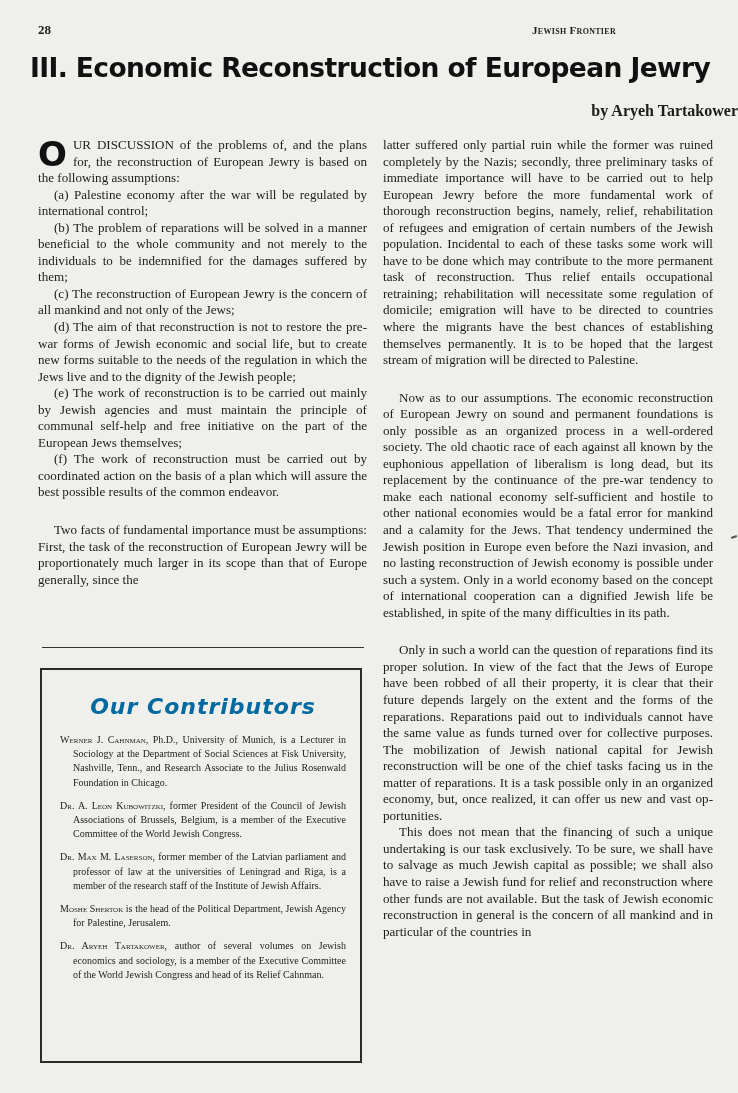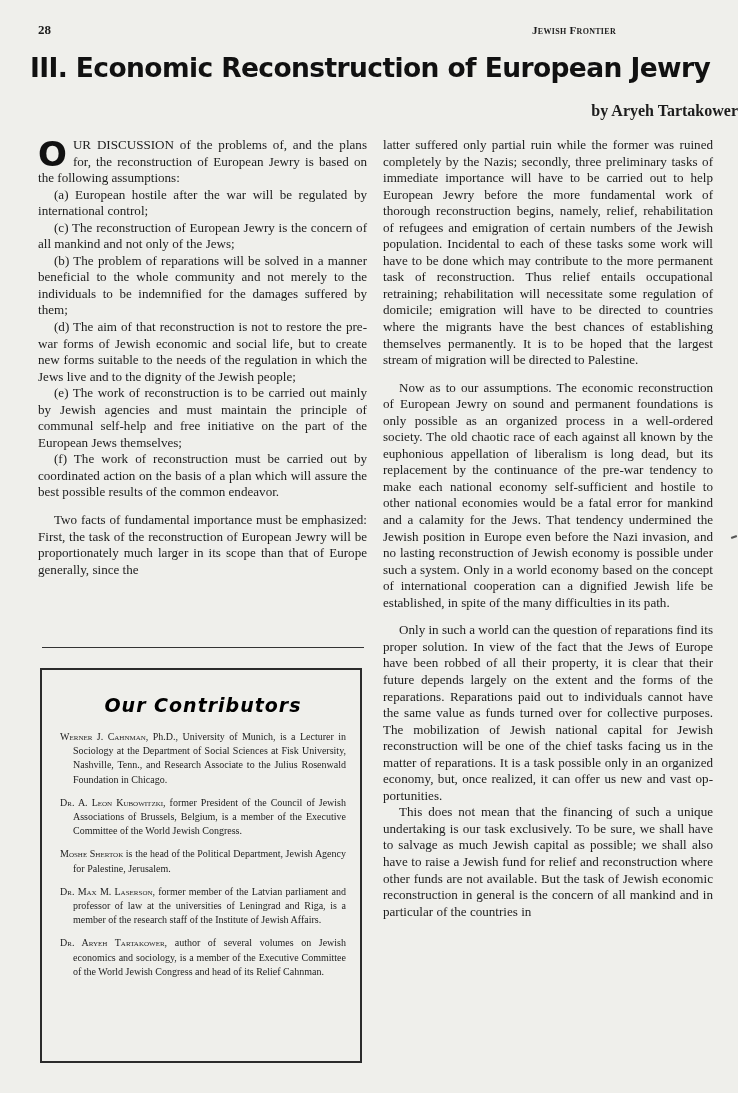--- a/index.html
+++ b/index.html
@@ -30,39 +30,39 @@
   }
   .col {
     position: absolute; top: 137px;
     font-size: 13.1px; line-height: 16.55px;
     text-align: justify; hyphens: manual;
   }
   .col-left { left: 38px; width: 329px; }
   .col-right { left: 383px; width: 330px; top: 137px; }
   .col p { margin: 0; text-indent: 16px; }
   .col p.noindent { text-indent: 0; }
-  .col p.gap { margin-top: 11px; }
+  .col p.gap { margin-top: 21px; }
   .dropcap {
     float: left; font-family: "DejaVu Sans", sans-serif; font-weight: bold;
     font-size: 34px; line-height: 30px; margin: 2px 6px 0 0; color: #111;
   }
   .lead-caps { letter-spacing: 0; }
   .rule {
     position: absolute; left: 42px; top: 647px; width: 322px;
     border-top: 1.5px solid #333;
   }
   .contrib-box {
     position: absolute; left: 40px; top: 668px; width: 322px; height: 395px;
     border: 2px solid #2b2b2b; box-sizing: border-box;
     padding: 24px 14px 0 18px;
   }
   .contrib-title {
     text-align: center; font-family: "DejaVu Sans", sans-serif;
-    font-weight: bold; font-style: italic; font-size: 19px;
-    letter-spacing: 1px; margin: 0 0 14px 0; color: #000000;
+    font-weight: bold; font-style: italic; font-size: 22px;
+    letter-spacing: 1px; margin: 0 0 14px 0; color: #0369a1;
   }
   .contrib-item {
     font-size: 10px; line-height: 14.2px; text-align: justify;
     padding-left: 13px; text-indent: -13px; margin-bottom: 9px;
   }
   .contrib-name { font-variant: small-caps; }
   .margin-mark {
     position: absolute; left: 731px; top: 536px; width: 6px; height: 2px;
     background: #555; transform: rotate(-20deg);
   }
@@ -75,37 +75,37 @@
   <div class="running-head">
     <span>28</span>
     <span class="journal">Jewish Frontier</span>
   </div>
 
   <h1 class="title">III. Economic Reconstruction of European Jewry</h1>
   <div class="byline">by Aryeh Tartakower</div>
 
   <div class="col col-left">
     <p class="noindent"><span class="dropcap">O</span><span class="lead-caps">UR DISCUSSION</span><span> of the problems of, and the plans for, the reconstruction of European Jewry is based on the following assumptions:</span></p>
-    <p>(a) European hostile after the war will be regulated by international control;</p>
+    <p>(a) Palestine economy after the war will be regulated by international control;</p>
+    <p>(b) The problem of reparations will be solved in a manner beneficial to the whole community and not merely to the individuals to be indemnified for the damages suffered by them;</p>
     <p>(c) The reconstruction of European Jewry is the concern of all mankind and not only of the Jews;</p>
-    <p>(b) The problem of reparations will be solved in a manner beneficial to the whole community and not merely to the individuals to be indemnified for the damages suffered by them;</p>
     <p>(d) The aim of that reconstruction is not to restore the pre-war forms of Jewish economic and social life, but to create new forms suitable to the needs of the regulation in which the Jews live and to the dignity of the Jewish people;</p>
     <p>(e) The work of reconstruction is to be carried out mainly by Jewish agencies and must maintain the principle of communal self-help and free initia­tive on the part of the European Jews themselves;</p>
     <p>(f) The work of reconstruction must be carried out by coordinated action on the basis of a plan which will assure the best possible results of the com­mon endeavor.</p>
-    <p class="gap">Two facts of fundamental importance must be emphasized: First, the task of the reconstruction of European Jewry will be proportionately much larger in its scope than that of Europe generally, since the</p>
+    <p class="gap">Two facts of fundamental importance must be assumptions: First, the task of the reconstruction of European Jewry will be proportionately much larger in its scope than that of Europe generally, since the</p>
   </div>
 
   <div class="rule"></div>
 
   <div class="contrib-box">
     <div class="contrib-title">Our Contributors</div>
     <div class="contrib-item"><span class="contrib-name">Werner J. Cahnman,</span><span> Ph.D., University of Munich, is a Lecturer in Sociology at the Department of Social Sciences at Fisk University, Nashville, Tenn., and Research Associate to the Julius Rosenwald Foundation in Chicago.</span></div>
     <div class="contrib-item"><span class="contrib-name">Dr. A. Leon Kubowitzki,</span><span> former President of the Council of Jewish Associations of Brussels, Bel­gium, is a member of the Executive Committee of the World Jewish Congress.</span></div>
+    <div class="contrib-item"><span class="contrib-name">Dr. Max M. Laserson,</span><span> former member of the Lat­vian parliament and professor of law at the uni­versities of Leningrad and Riga, is a member of the research staff of the Institute of Jewish Affairs.</span></div>
     <div class="contrib-item"><span class="contrib-name">Moshe Shertok</span><span> is the head of the Political Depart­ment, Jewish Agency for Palestine, Jerusalem.</span></div>
-    <div class="contrib-item"><span class="contrib-name">Dr. Max M. Laserson,</span><span> former member of the Lat­vian parliament and professor of law at the uni­versities of Leningrad and Riga, is a member of the research staff of the Institute of Jewish Affairs.</span></div>
     <div class="contrib-item"><span class="contrib-name">Dr. Aryeh Tartakower,</span><span> author of several volumes on Jewish economics and sociology, is a member of the Executive Committee of the World Jewish Congress and head of its Relief Cahnman.</span></div>
   </div>
 
   <div class="col col-right">
     <p class="noindent">latter suffered only partial ruin while the former was ruined completely by the Nazis; secondly, three pre­liminary tasks of immediate importance will have to be carried out to help European Jewry before the more fundamental work of thorough reconstruc­tion begins, namely, relief, rehabilitation of refugees and emigration of certain numbers of the Jewish population. Incidental to each of these tasks some work will have to be done which may con­tribute to the more permanent task of reconstruction. Thus relief entails occupational retraining; rehabili­tation will necessitate some regulation of domicile; emigration will have to be directed to countries where the migrants have the best chances of estab­lishing themselves permanently. It is to be hoped that the largest stream of migration will be directed to Palestine.</p>
     <p class="gap">Now as to our assumptions. The economic re­construction of European Jewry on sound and per­manent foundations is only possible as an organized process in a well-ordered society. The old chaotic race of each against all known by the euphonious appella­tion of liberalism is long dead, but its replacement by the continuance of the pre-war tendency to make each national economy self-sufficient and hostile to other national economies would be a fatal error for mankind and a calamity for the Jews. That tendency undermined the Jewish position in Europe even be­fore the Nazi invasion, and no lasting reconstruction of Jewish economy is possible under such a system. Only in a world economy based on the concept of international cooperation can a dignified Jewish life be established, in spite of the many difficulties in its path.</p>
     <p class="gap">Only in such a world can the question of repara­tions find its proper solution. In view of the fact that the Jews of Europe have been robbed of all their property, it is clear that their future depends largely on the extent and the forms of the reparations. Reparations paid out to individuals cannot have the same value as funds turned over for collective purposes. The mobilization of Jewish national capi­tal for Jewish reconstruction will be one of the chief tasks facing us in the matter of reparations. It is a task possible only in an organized economy, but, once realized, it can offer us new and vast op­portunities.</p>
     <p>This does not mean that the financing of such a unique undertaking is our task exclusively. To be sure, we shall have to salvage as much Jewish capital as possible; we shall also have to raise a Jew­ish fund for relief and reconstruction where other funds are not available. But the task of Jewish economic reconstruction in general is the concern of all mankind and in particular of the countries in</p>
   </div>
 

